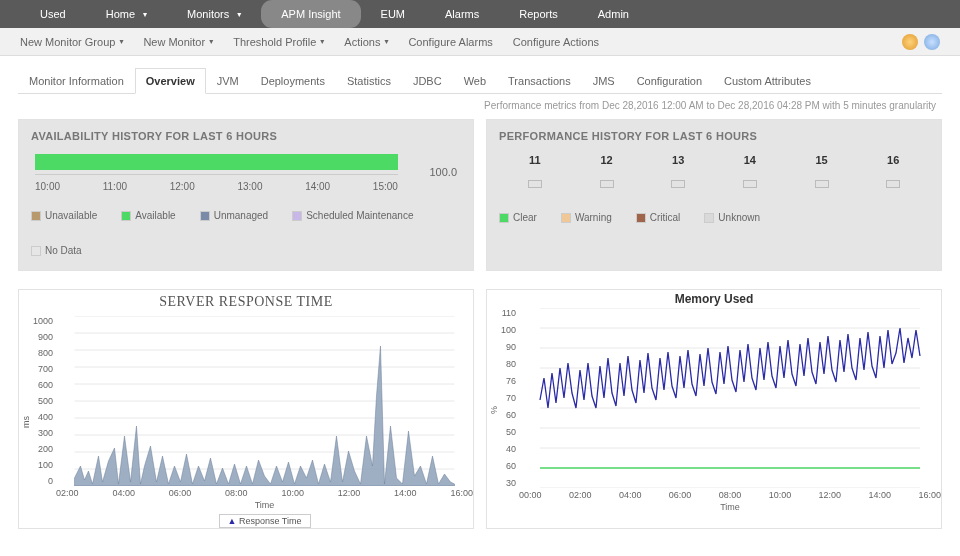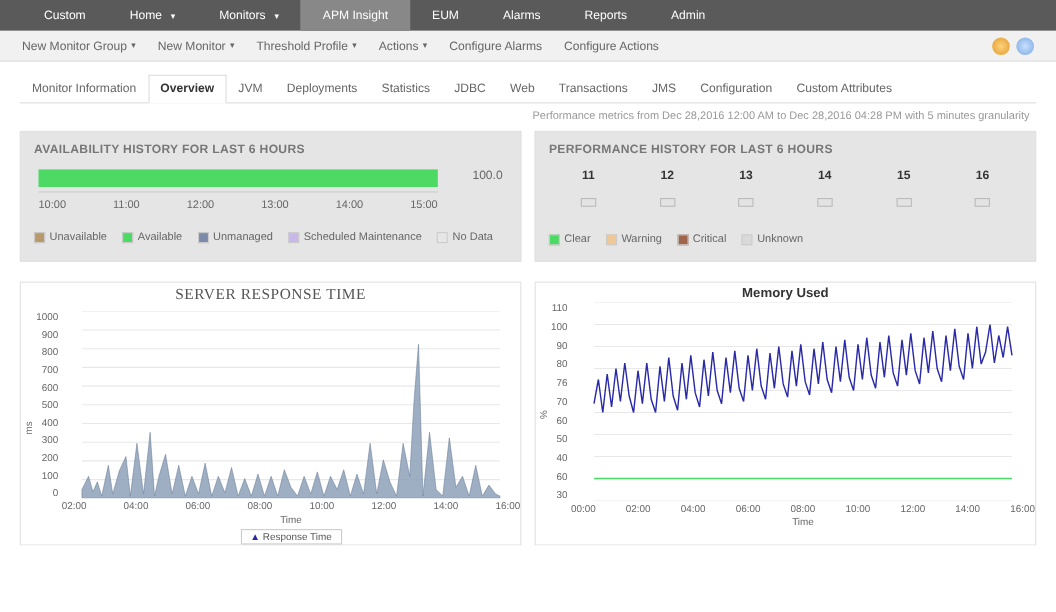--- a/index.html
+++ b/index.html
@@ -22,20 +22,21 @@
       padding: 0 20px;
       font-size: 11px;
       cursor: pointer;
       display: flex;
       align-items: center;
       gap: 8px;
       height: 28px;
     }
     .topnav-item.active {
       background: #888;
+      border-radius: 11px;
     }
     .topnav-item .caret {
       font-size: 8px;
     }
     .subnav {
       background: #f1f1f1;
       border-bottom: 1px solid #ddd;
       height: 28px;
       display: flex;
       align-items: center;
@@ -108,21 +109,21 @@
       margin: 10px 4px 4px 4px;
     }
     .avail-bar {
       height: 16px;
       background: #4cd964;
       width: 86%;
     }
     .avail-value {
       position: absolute;
       right: 0;
-      top: 0;
+      top: 12px;
       font-size: 11px;
       color: #666;
       text-align: right;
     }
     .avail-scale {
       display: flex;
       justify-content: space-between;
       margin-top: 6px;
       font-size: 10px;
       color: #666;
@@ -130,21 +131,21 @@
     }
     .avail-scale span { position: relative; }
     .avail-rule {
       border-top: 1px solid #ccc;
       width: 86%;
       margin-top: 4px;
       position: relative;
     }
     .legend {
       display: flex;
-      gap: 14px;
+      gap: 24px;
       margin-top: 18px;
       font-size: 10px;
       color: #666;
       flex-wrap: wrap;
       text-align: center;
     }
     .legend-item { display: flex; align-items: center; gap: 4px; }
     .sw { width: 10px; height: 10px; display: inline-block; border: 1px solid #ccc; }
     .perf-row {
       display: flex;
@@ -230,21 +231,21 @@
       padding: 1px 8px;
       font-size: 9px;
       color: #555;
     }
   </style>
 </head>
 <body>
 
 <div class="topnav">
   <div class="topnav-item">
-      <span>Custom</span>
+      <span>Used</span>
     </div>
   <div class="topnav-item">
       <span>Home</span>
       <span class="caret">▾</span>
     </div>
   <div class="topnav-item">
       <span>Monitors</span>
       <span class="caret">▾</span>
     </div>
   <div class="topnav-item active">

